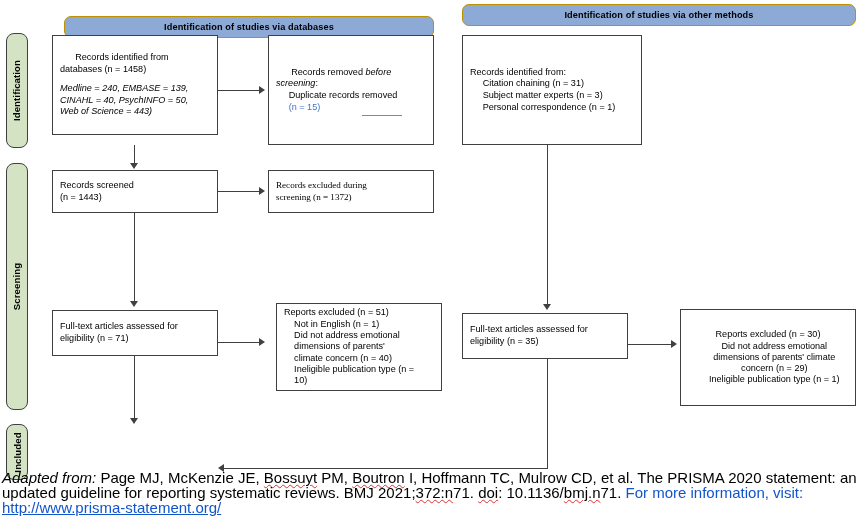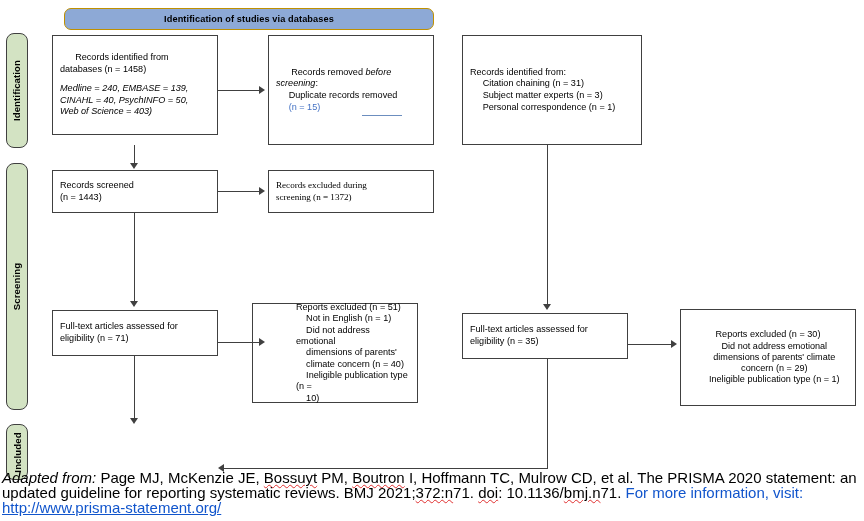--- a/index.html
+++ b/index.html
@@ -130,41 +130,42 @@
     text-decoration-style: wavy;
     text-decoration-color: #E03030;
     text-decoration-thickness: 0.6px;
   }
 </style>
 </head>
 <body>
 
 <div id="canvas">
 
-  <div class="banner" style="left:64px; top:8px; width:370px; height:22px;">Identification of studies via databases</div>
-
+  <div class="banner" style="left:64px; top:16px; width:370px; height:22px;">Identification of studies via databases</div>
+
+  <div class="banner" style="left:462px; top:4px; width:394px; height:22px;">Identification of studies via other methods</div>
 
   <div class="stage" style="left:6px; top:33px; width:22px; height:115px;">
     <span>Identification</span>
   </div>
 
   <div class="stage" style="left:6px; top:163px; width:22px; height:247px;">
     <span>Screening</span>
   </div>
 
   <div class="stage" style="left:6px; top:424px; width:22px; height:56px;">
     <span>Included</span>
   </div>
 
   <div class="box" style="left:52px; top:35px; width:166px; height:100px;">
     <div class="inner">
       <span>Records identified from
 databases (n = 1458)</span><span class="spacer"></span><span class="italic" style="font-style:italic">Medline = 240, EMBASE = 139,
 CINAHL = 40, PsychINFO = 50,
-Web of Science = 403)</span>
+Web of Science = 443)</span>
     </div>
   </div>
 
   <div class="box" style="left:268px; top:35px; width:166px; height:110px;">
     <div class="inner">
       <span>Records removed </span><span style="font-style:italic">before
 screening</span><span>:</span>
 <span>     Duplicate records </span><span class="ul-blue">removed</span><span class="ul-blue">&nbsp;&nbsp;</span>
 <span class="blue-tick">     (n = 15)</span>
     </div>
@@ -178,21 +179,21 @@
   <div class="box" style="left:268px; top:170px; width:166px; height:43px;font-family:Liberation Serif, serif;">
     <div class="inner"><span>Records excluded during
 screening (n = 1372)</span></div>
   </div>
 
   <div class="box" style="left:52px; top:310px; width:166px; height:46px;">
     <div class="inner"><span>Full-text articles assessed for
 eligibility (n = 71)</span></div>
   </div>
 
-  <div class="box" style="left:252px; top:303px; width:166px; height:100px;padding-left:36px;">
+  <div class="box" style="left:276px; top:303px; width:166px; height:88px;">
     <div class="inner tight"><span>Reports excluded (n = 51)
     Not in English (n = 1)
     Did not address emotional
     dimensions of parents'
     climate concern (n = 40)
     Ineligible publication type (n =
     10)</span></div>
   </div>
 
 

